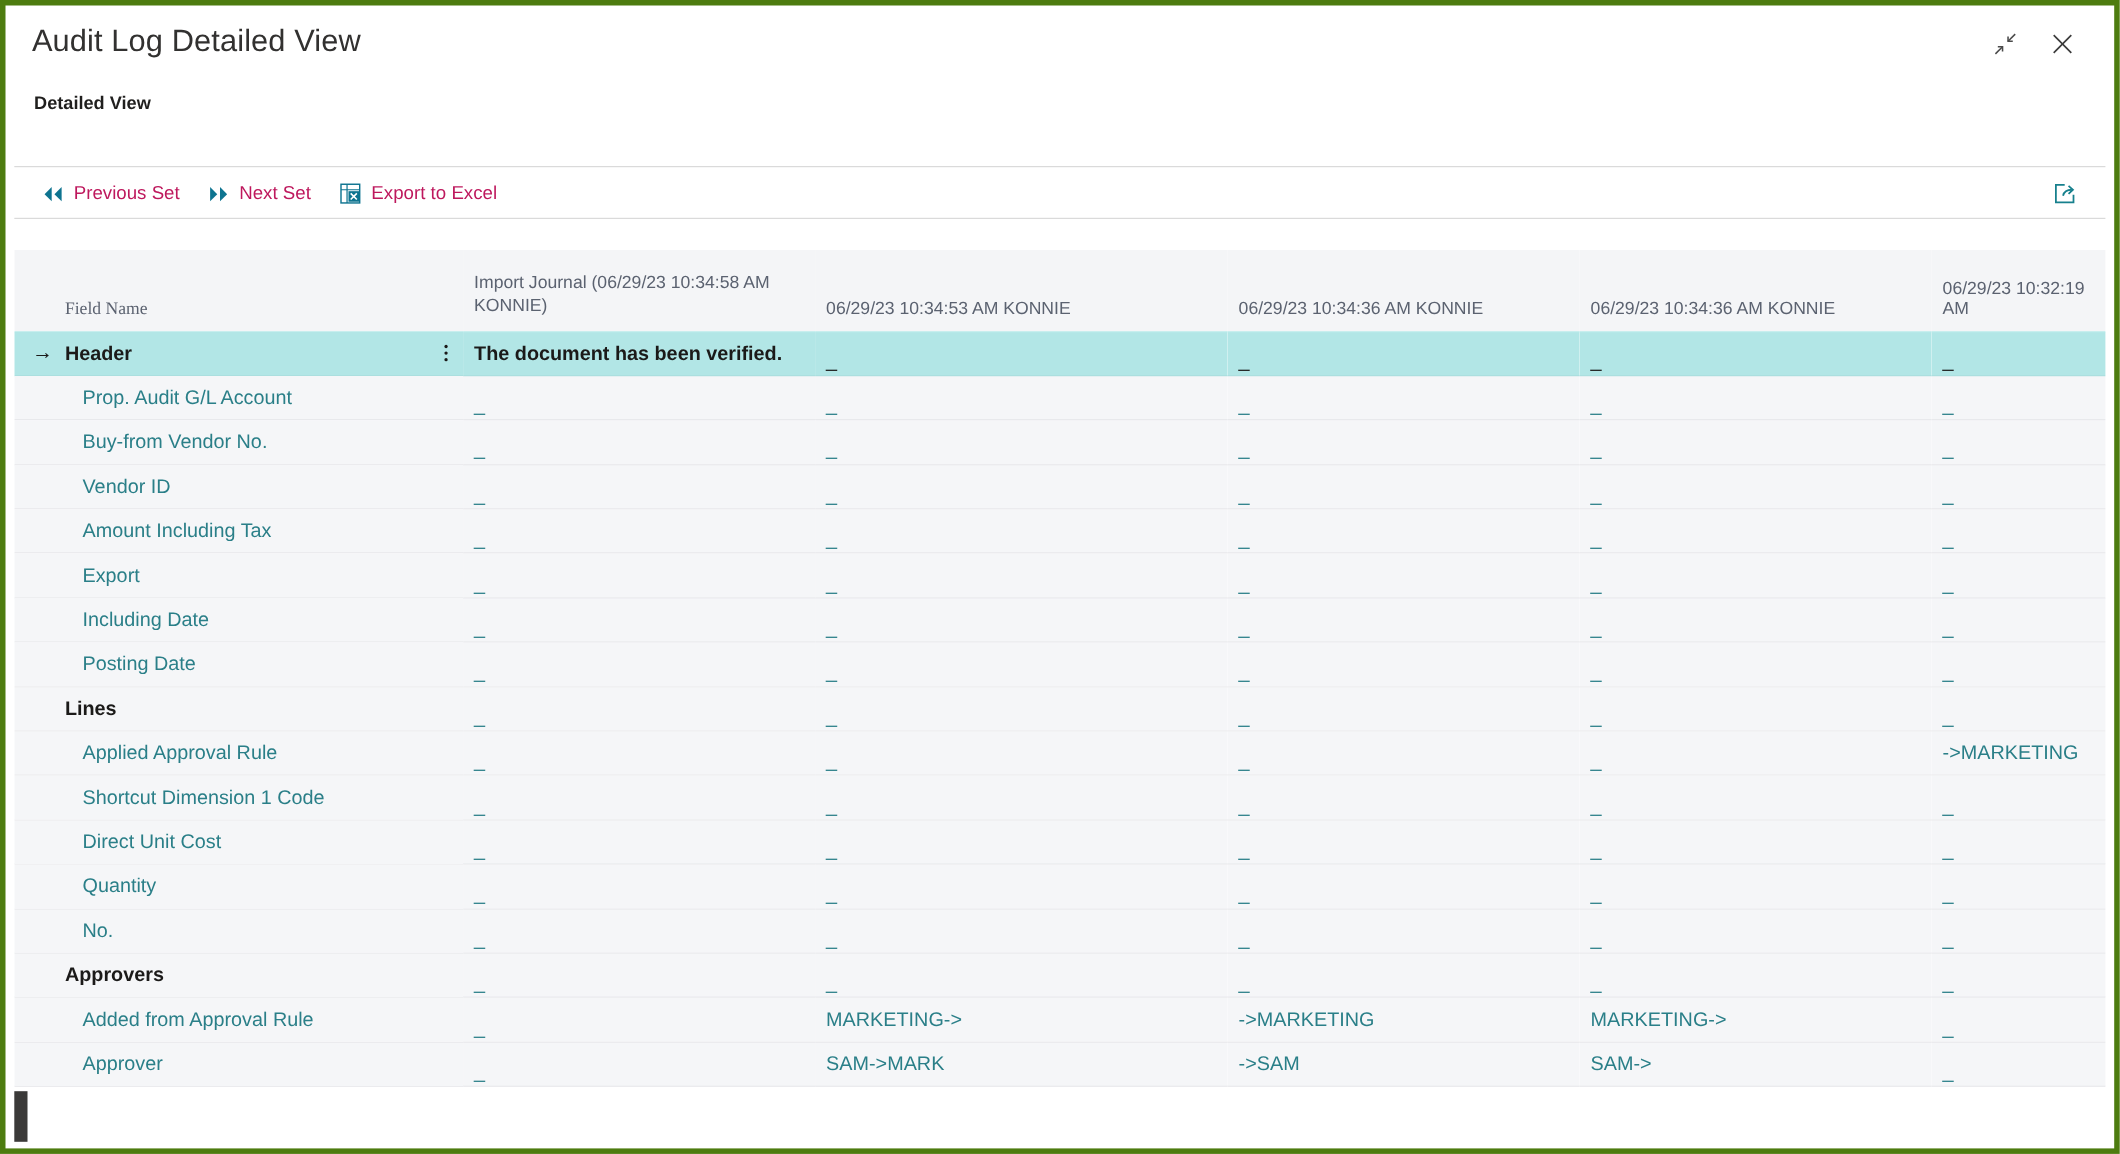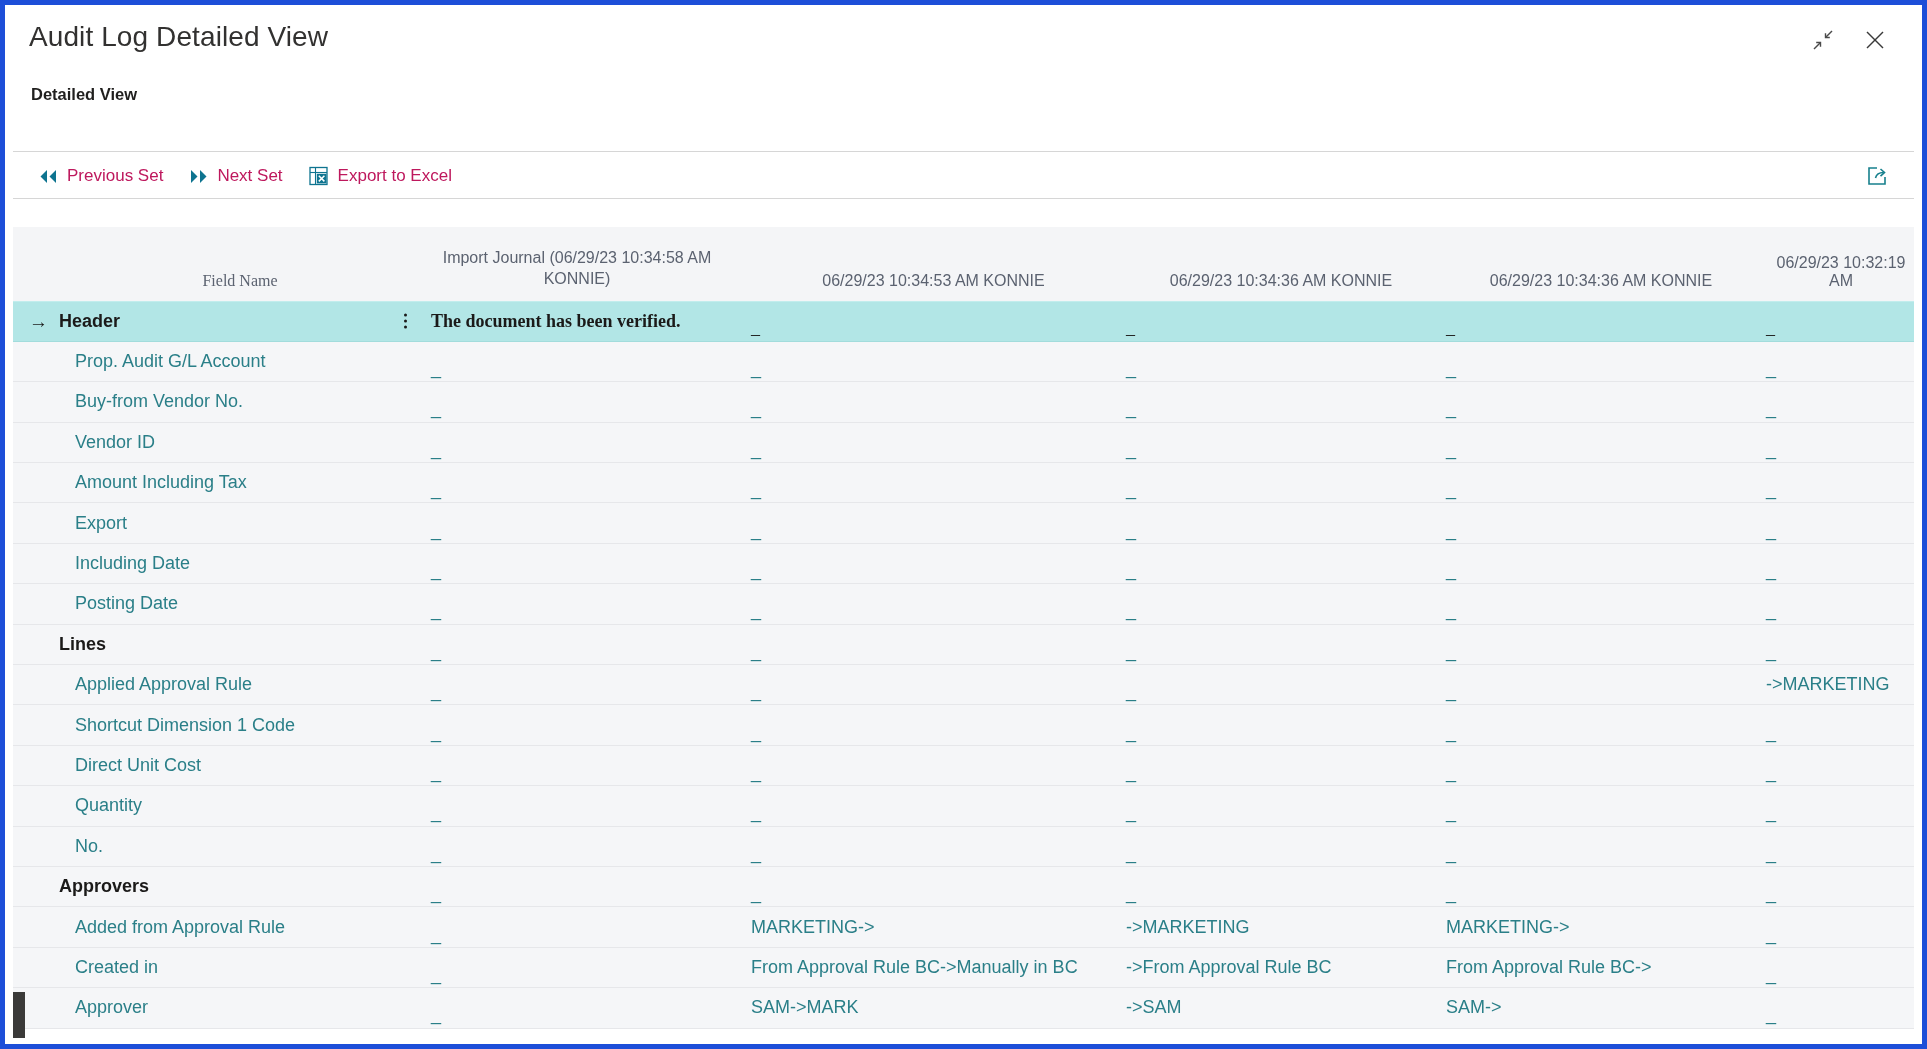--- a/index.html
+++ b/index.html
@@ -11,21 +11,21 @@
     background: #ffffff;
     font-family: "Liberation Sans", sans-serif;
   }
 
   
   #window {
     position: absolute;
     left: 0; top: 0;
     width: 1927px; height: 1049px;
     background: #ffffff;
-    border: 5px solid #1d4ed8;
+    border: 5px solid #4d7c0f;
     overflow: hidden;
   }
 
   
   #titlebar {
     position: absolute;
     left: 0; top: 0;
     width: 100%;
     height: 70px;
   }
@@ -121,21 +121,21 @@
   table.audit col.c-v4    { width: 160px; }
 
   thead th {
     height: 74px;
     background: #f4f5f7;
     font-weight: 400;
     font-size: 16px;
     color: #5b6270;
     vertical-align: bottom;
     padding: 0 0 11px 0;
-    text-align: center;
+    text-align: left;
     border: none;
   }
   th.h-field { padding-left: 46px; font-family: Liberation Serif, serif; }
   th.h-val   { padding-left: 10px; }
   th.h-v0    { padding-left: 10px; padding-right: 18px; line-height: 1.32; }
 
   tbody tr { height: 40.4px; }
   tbody td {
     background: #f5f6f8;
     border-bottom: 1px solid #e6e7ea;
@@ -172,21 +172,21 @@
   tr.selected td {
     background: #b2e6e6;
     border-bottom: 1px solid #a2dcdc;
     border-top: 1px solid #c2eded;
   }
   tr.selected td.field {
     color: #1b1a19;
     font-weight: bold;
     padding-left: 46px;
   }
-  tr.selected td.value { color: #1b1a19; font-weight: bold; font-family: Liberation Serif, serif; }
+  tr.selected td.value { color: #1b1a19; font-weight: bold; }
   tr.selected td.value .dash { color: #1b1a19; font-weight: normal; }
 
   .row-arrow {
     position: absolute;
     left: 16px; top: 50%;
     transform: translateY(-50%);
     color: #1b1a19;
     font-size: 19px;
     line-height: 1;
   }
@@ -434,28 +434,20 @@
           </tr>
           <tr>
             <td class="field"><span>Added from Approval Rule</span></td>
             <td class="value"><span class="dash">_</span></td>
             <td class="value"><span>MARKETING-&gt;</span></td>
             <td class="value"><span>-&gt;MARKETING</span></td>
             <td class="value"><span>MARKETING-&gt;</span></td>
             <td class="value"><span class="dash">_</span></td>
           </tr>
           <tr>
-            <td class="field"><span>Created in</span></td>
-            <td class="value"><span class="dash">_</span></td>
-            <td class="value"><span>From Approval Rule BC-&gt;Manually in BC</span></td>
-            <td class="value"><span>-&gt;From Approval Rule BC</span></td>
-            <td class="value"><span>From Approval Rule BC-&gt;</span></td>
-            <td class="value"><span class="dash">_</span></td>
-          </tr>
-          <tr>
             <td class="field"><span>Approver</span></td>
             <td class="value"><span class="dash">_</span></td>
             <td class="value"><span>SAM-&gt;MARK</span></td>
             <td class="value"><span>-&gt;SAM</span></td>
             <td class="value"><span>SAM-&gt;</span></td>
             <td class="value"><span class="dash">_</span></td>
           </tr>
         </tbody>
     </table>
   </div>

